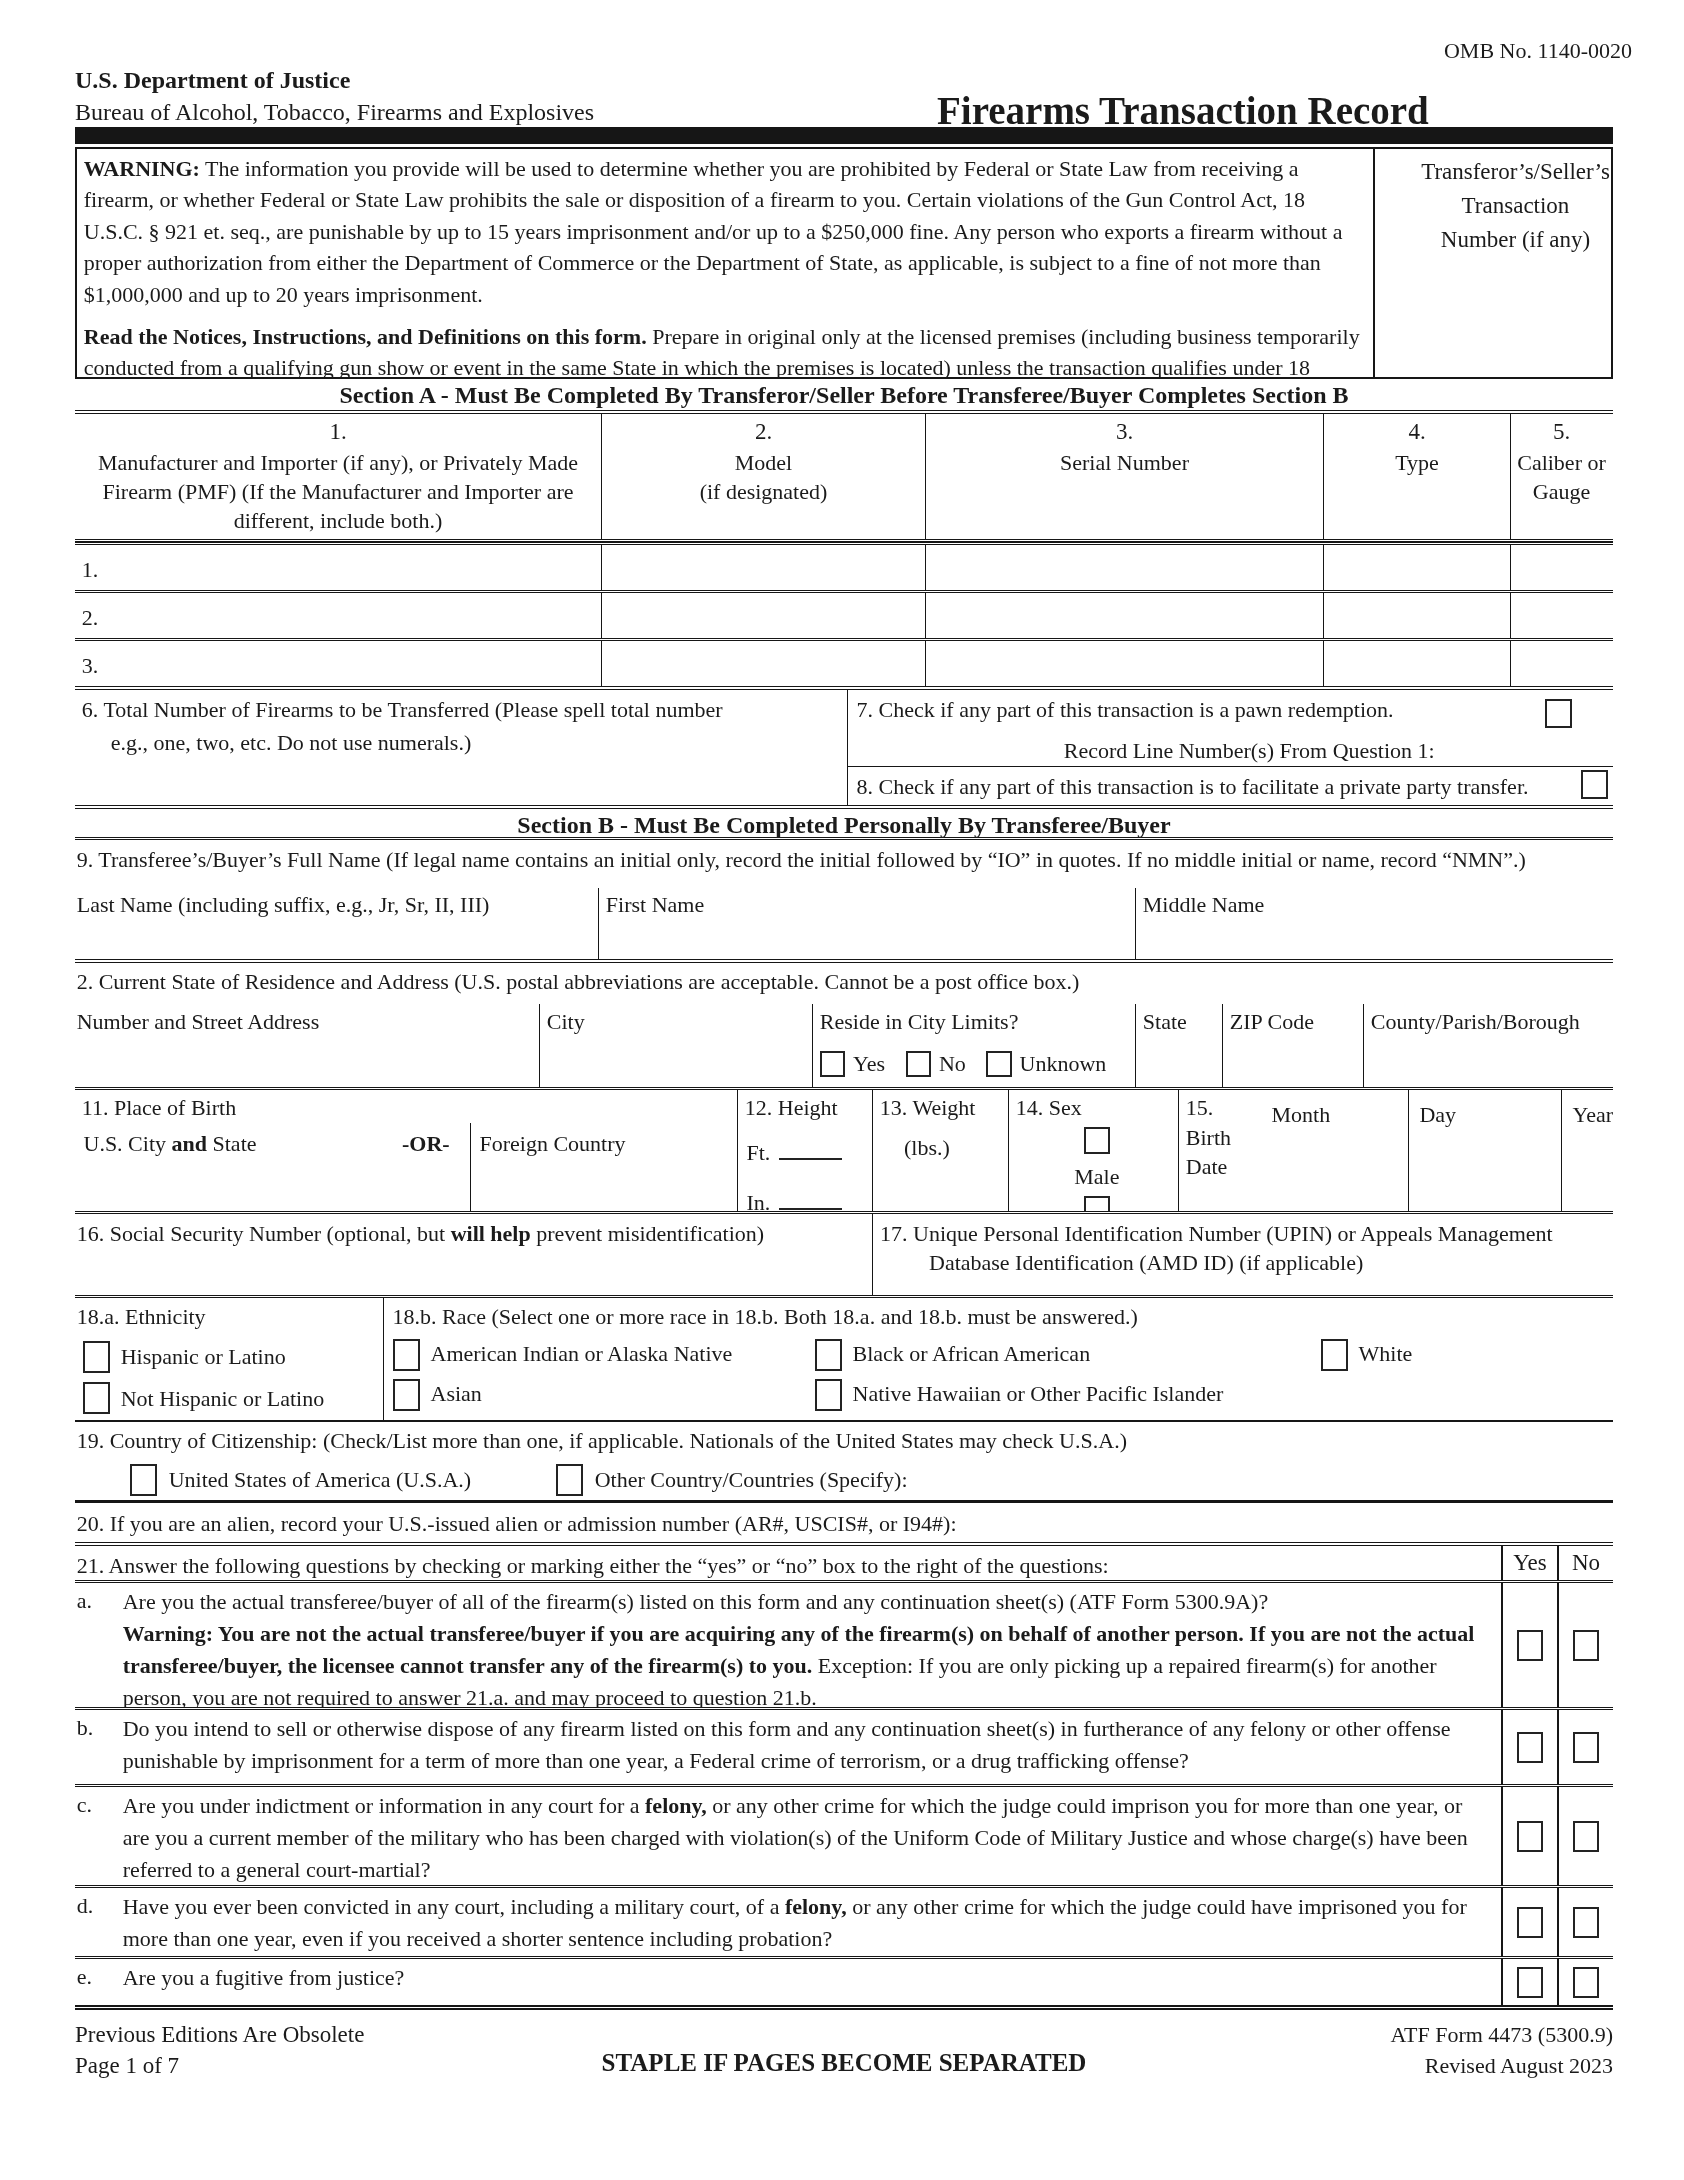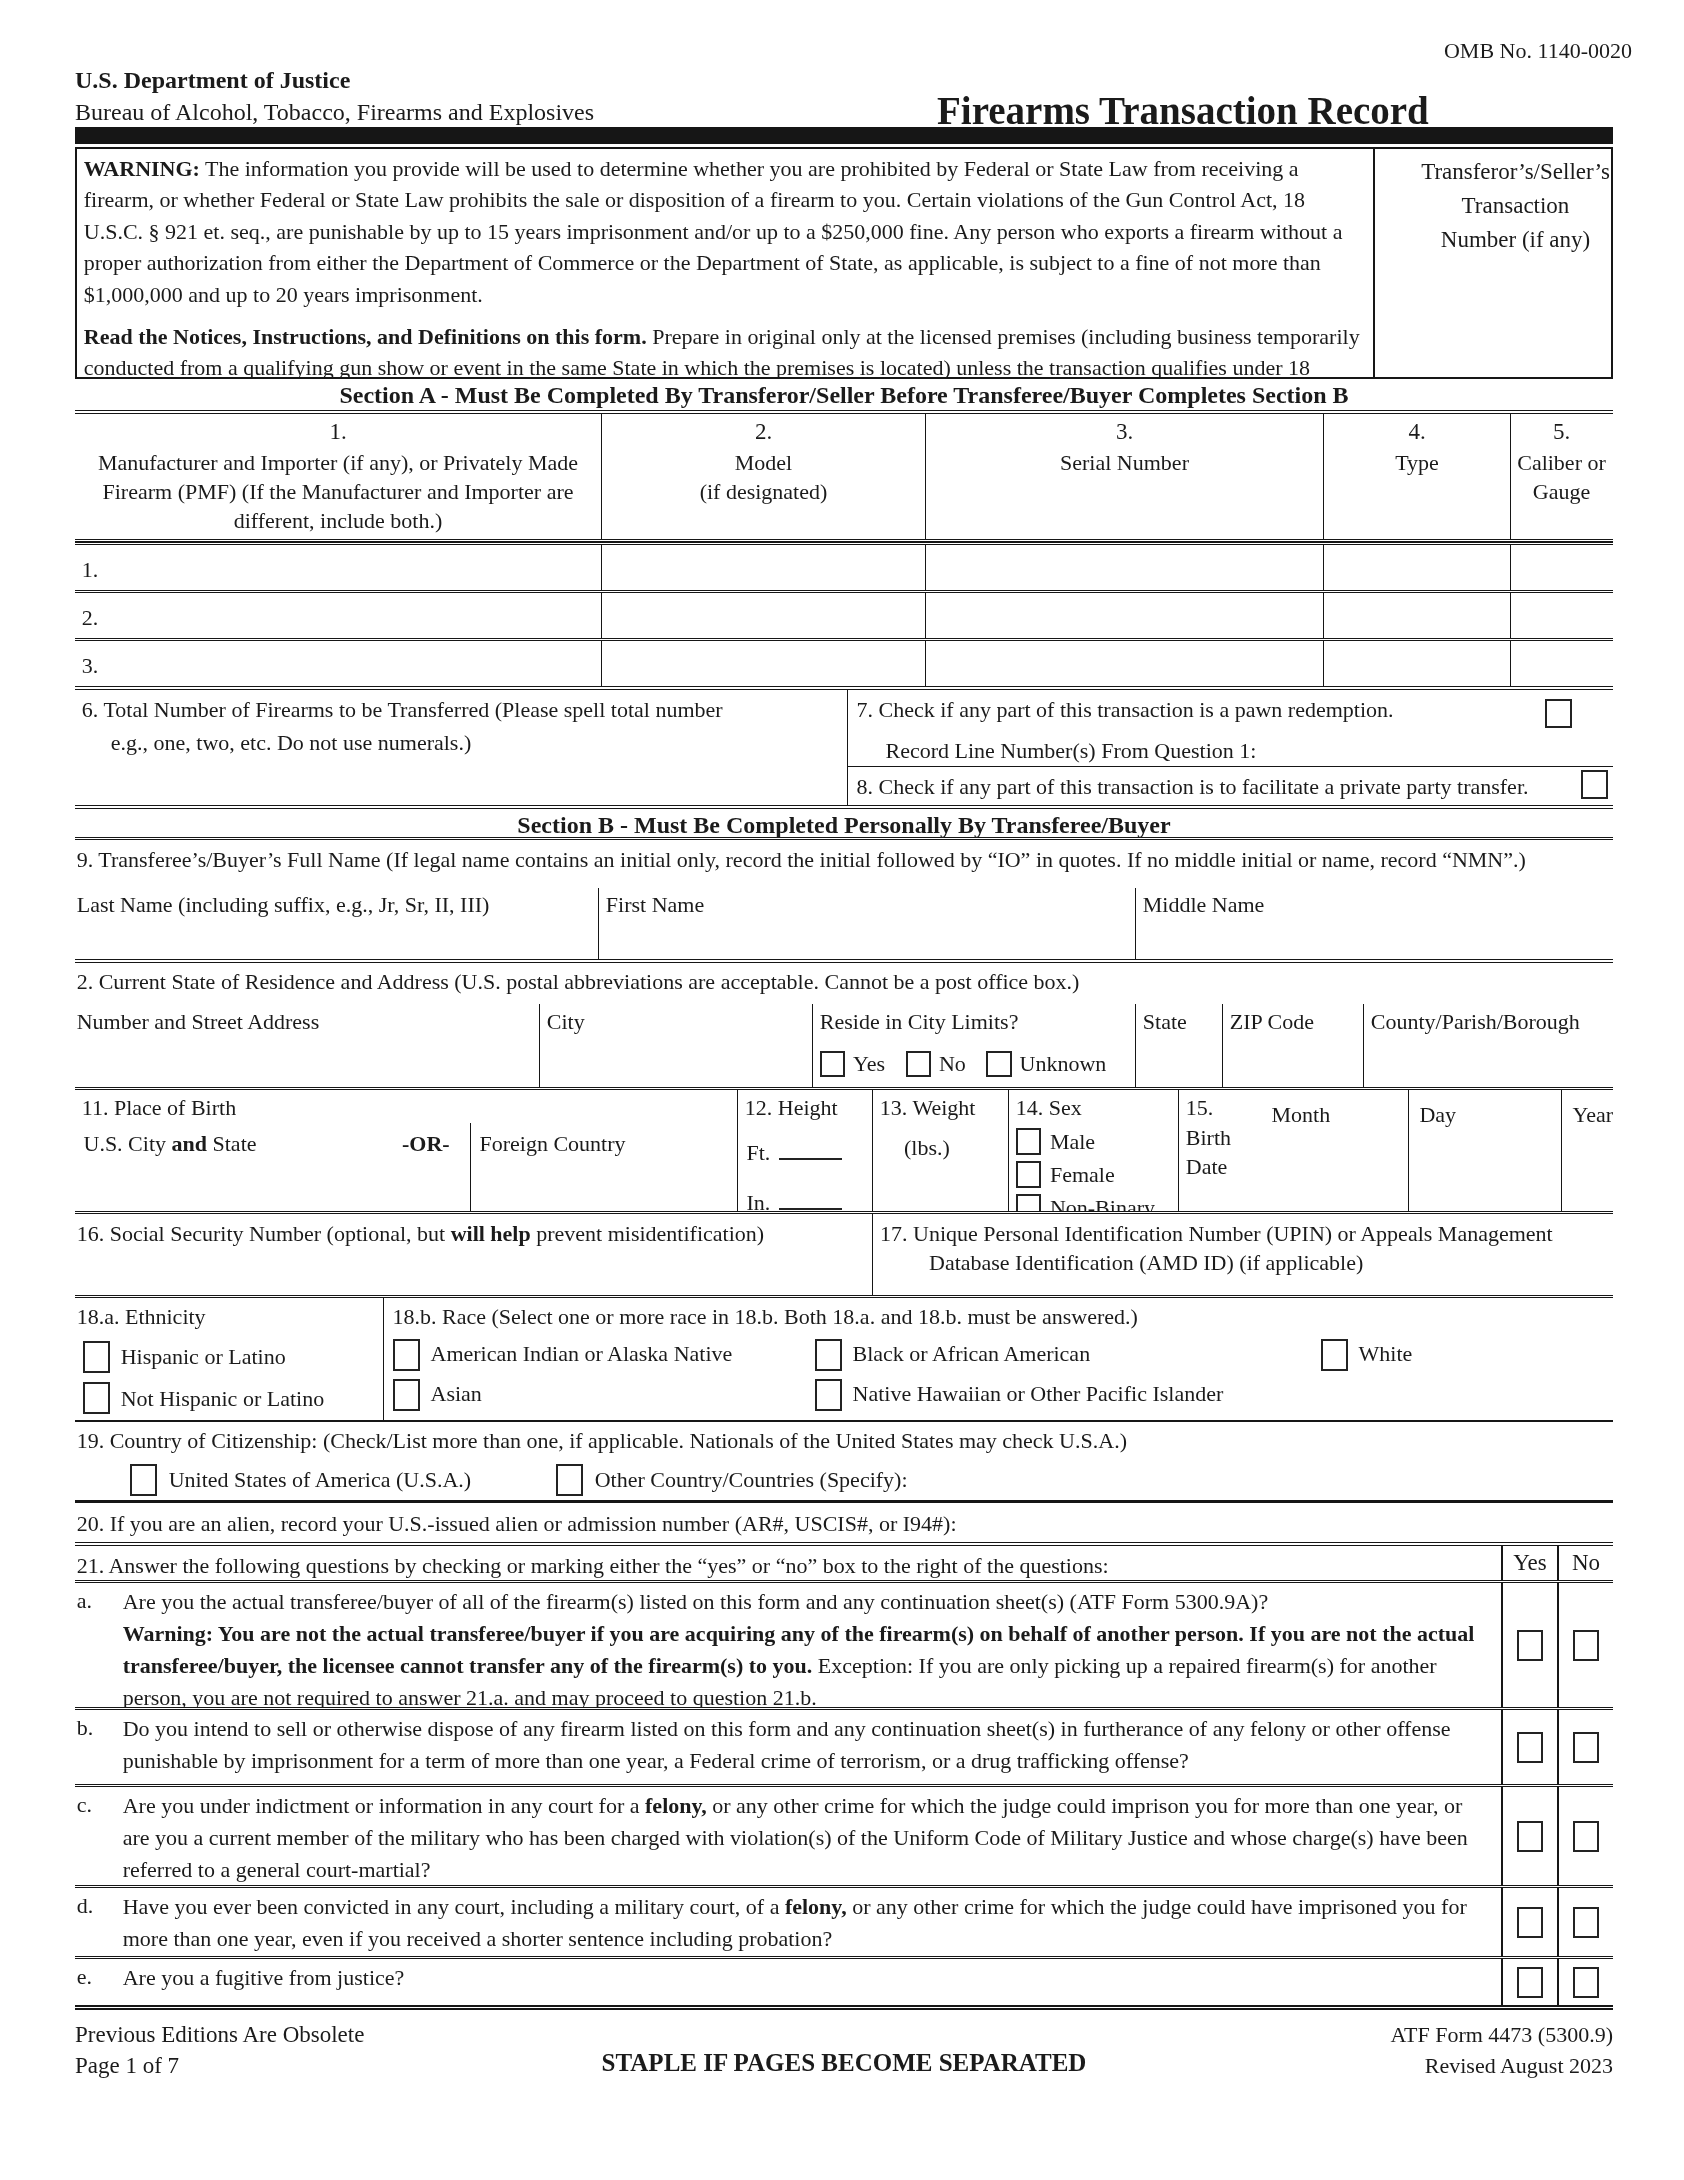--- a/index.html
+++ b/index.html
@@ -42,21 +42,21 @@
   .tA-row:first-of-type { border-top:none; }
   .tA-cell { box-sizing:border-box; border-left:1.7px solid #161616; }
   .tA-cell:first-child { border-left:none; padding:10.2px 0 0 6.8px; }
 
   
   .q678 { display:flex; height:119px; border-bottom:4.3px double #161616; box-sizing:border-box; }
   .q6 { flex:0 0 773px; border-right:1.7px solid #161616; box-sizing:border-box; padding:5.1px 10.2px 0 6.8px; }
   .q6 .l2 { padding-left:29px; margin-top:3.4px; }
   .q78 { flex:1; display:flex; flex-direction:column; }
   .q7 { flex:1; position:relative; padding:5.1px 0 0 8.5px; }
-  .q7 .sub { margin:12px 0 0 29px; }
+  .q7 .sub { margin:12px 0 0 29px;text-align:center; }
   .q7 .cb { position:absolute; right:41px; top:8.5px; }
   .q8 { height:39px; box-sizing:border-box; border-top:1.7px solid #161616; position:relative; padding:5.1px 0 0 8.5px; }
   .q8 .cb { position:absolute; right:5.1px; top:3.4px; }
 
   .sectitleB { height:31px; box-sizing:border-box; border-bottom:3.4px double #161616; text-align:center; font-weight:bold; font-size:24px; padding-top:0.9px; }
 
   
   .cb { display:inline-block; width:27px; height:29px; border:2.6px solid #232323; background:#fff; box-sizing:border-box; flex:none; vertical-align:middle; }
   .cb-sm { width:25.6px; height:25.6px; }
   .uline { display:inline-block; width:63px; height:22px; border-bottom:2.6px solid #232323; margin-left:8.5px; }
@@ -84,21 +84,21 @@
   .q11c { box-sizing:border-box; border-left:1.7px solid #161616; overflow:hidden; }
   .q11c:first-child { border-left:none; }
   .bw1 { width:662px; display:flex; flex-direction:column; }
   .bw2 { width:135px; } .bw3 { width:136px; } .bw4 { width:170px; } .bw5 { flex:1; display:flex; }
   .celllbl { padding:3.4px 5.1px 0 6.8px; }
   .q11row { flex:1; display:flex; }
   .q11left { width:395px; box-sizing:border-box; display:flex; justify-content:space-between; padding:6.8px 20.4px 0 8.5px; }
   .q11right { flex:1; border-left:1.7px solid #161616; padding:6.8px 0 0 8.5px; }
   .htline { margin:13.6px 0 0 8.5px; } .htline2 { margin:19px 0 0 8.5px; }
   .lbscen { margin:10.2px 0 0 31px; }
-  .sexopt { display:flex; gap:8.5px; align-items:center; margin:4.3px 0 0 6.8px; }
+  .sexopt { display:flex; gap:8.5px; align-items:center; margin:4.3px 0 0 6.8px;flex-direction:column; }
   .sexopt .cb { width:25.6px; height:27px; }
   .bdrow { flex:1; display:flex; }
   .bdc { box-sizing:border-box; border-left:1.7px solid #161616; padding:10.2px 0 0 10.2px; }
   .bdc:first-child { border-left:none; }
   .bdw1 { width:147px; } .bdw2 { width:153px; } .bdw3 { flex:1; }
 
   
   .q1617 { display:flex; height:84px; border-bottom:3.4px double #161616; box-sizing:border-box; }
   .q16 { width:798px; box-sizing:border-box; border-right:1.7px solid #161616; padding:5.1px 6.8px 0 1.7px; }
   .q17 { flex:1; box-sizing:border-box; padding:5.1px 8.5px 0 56px; text-indent:-49px; }

